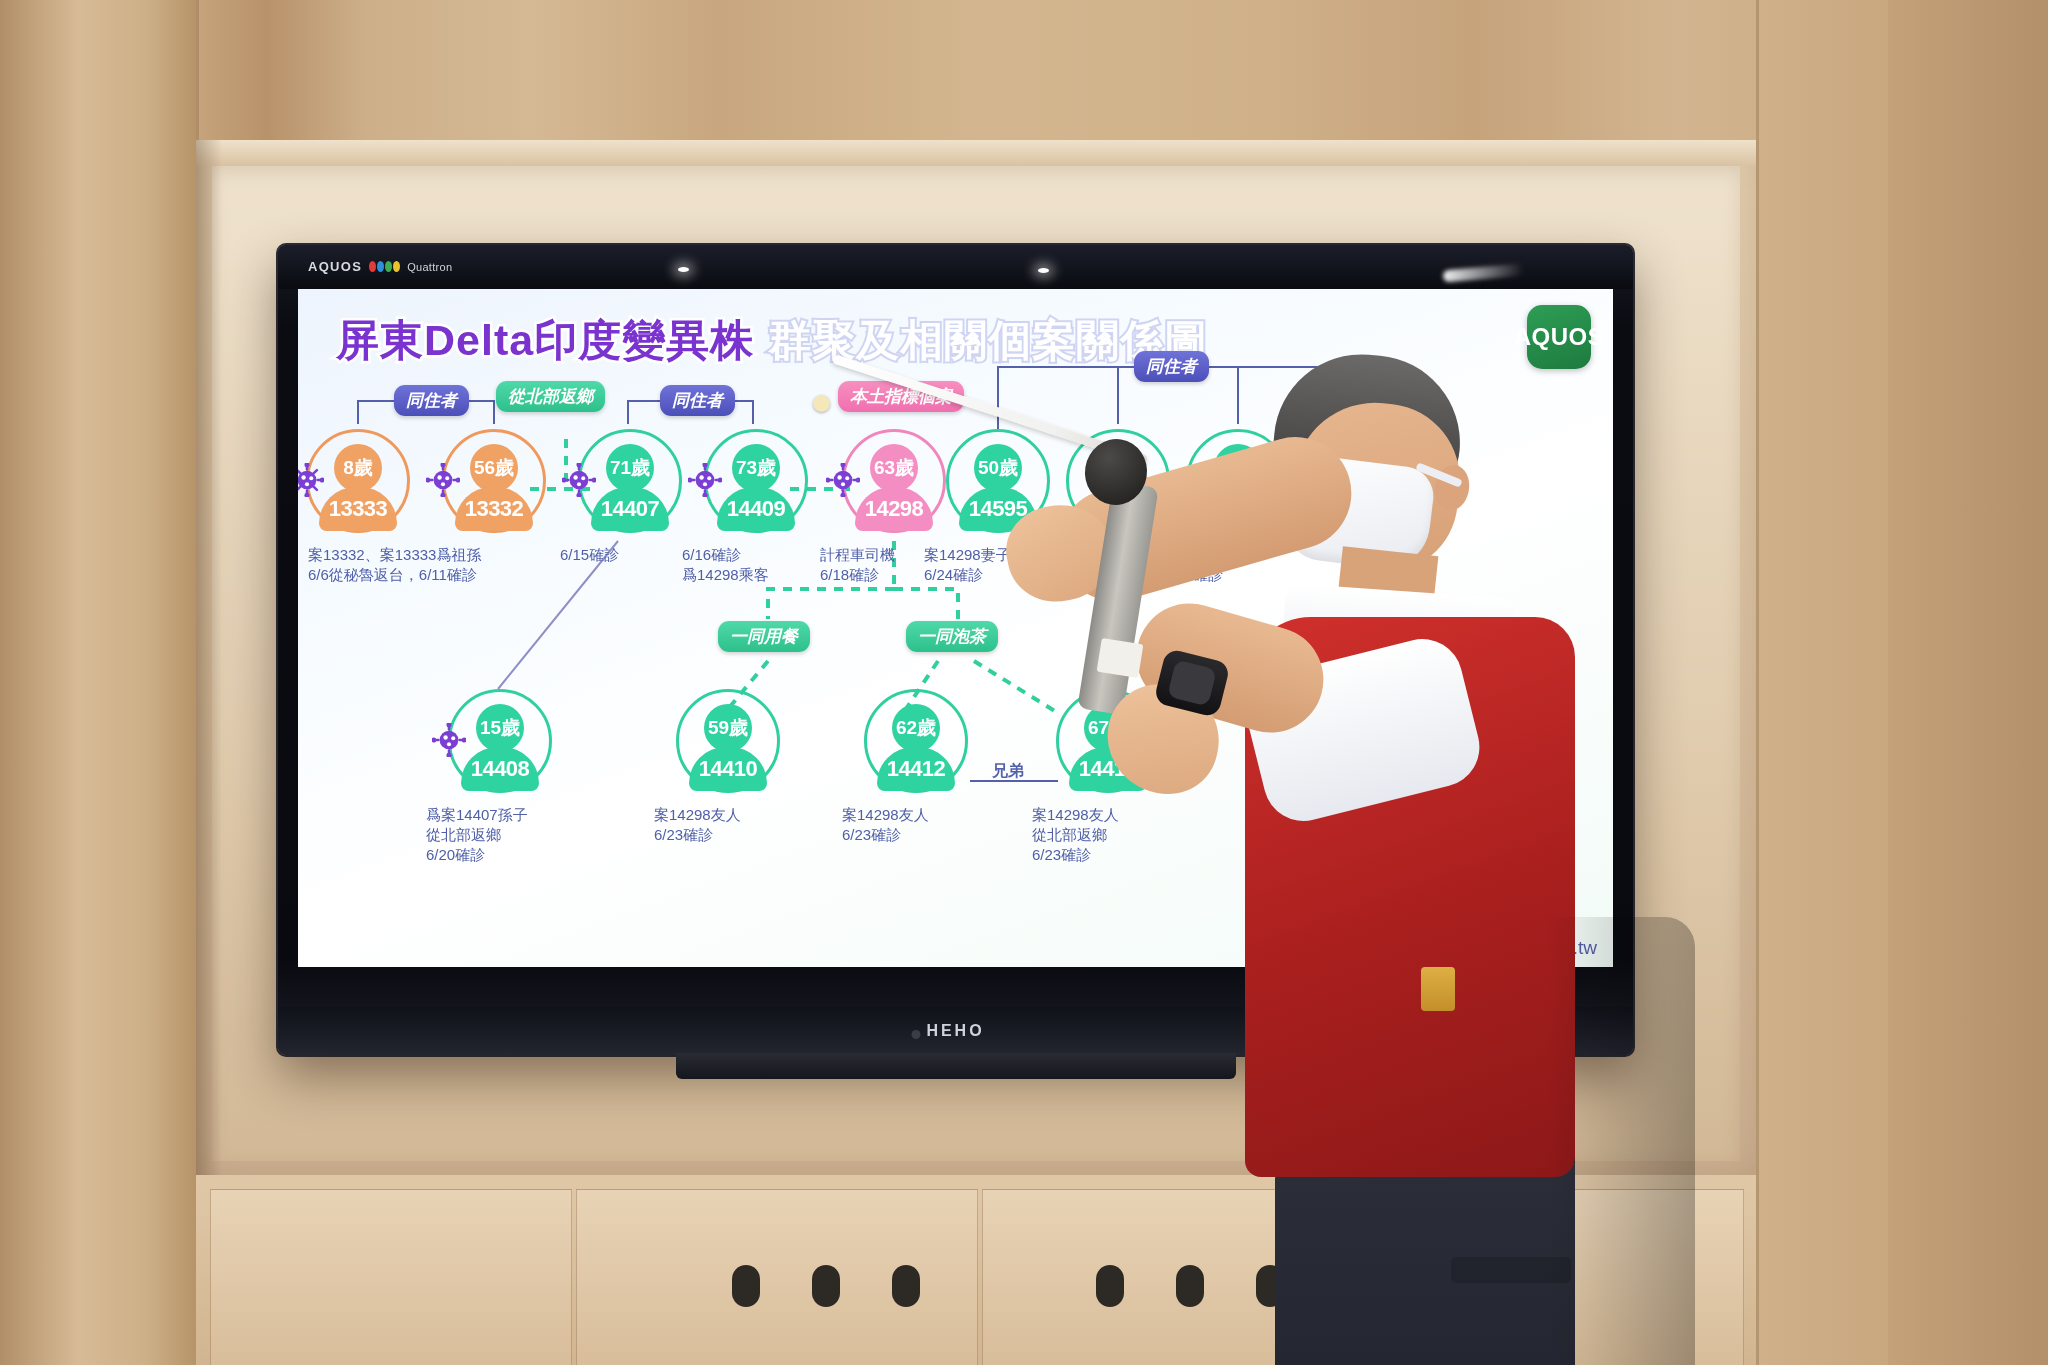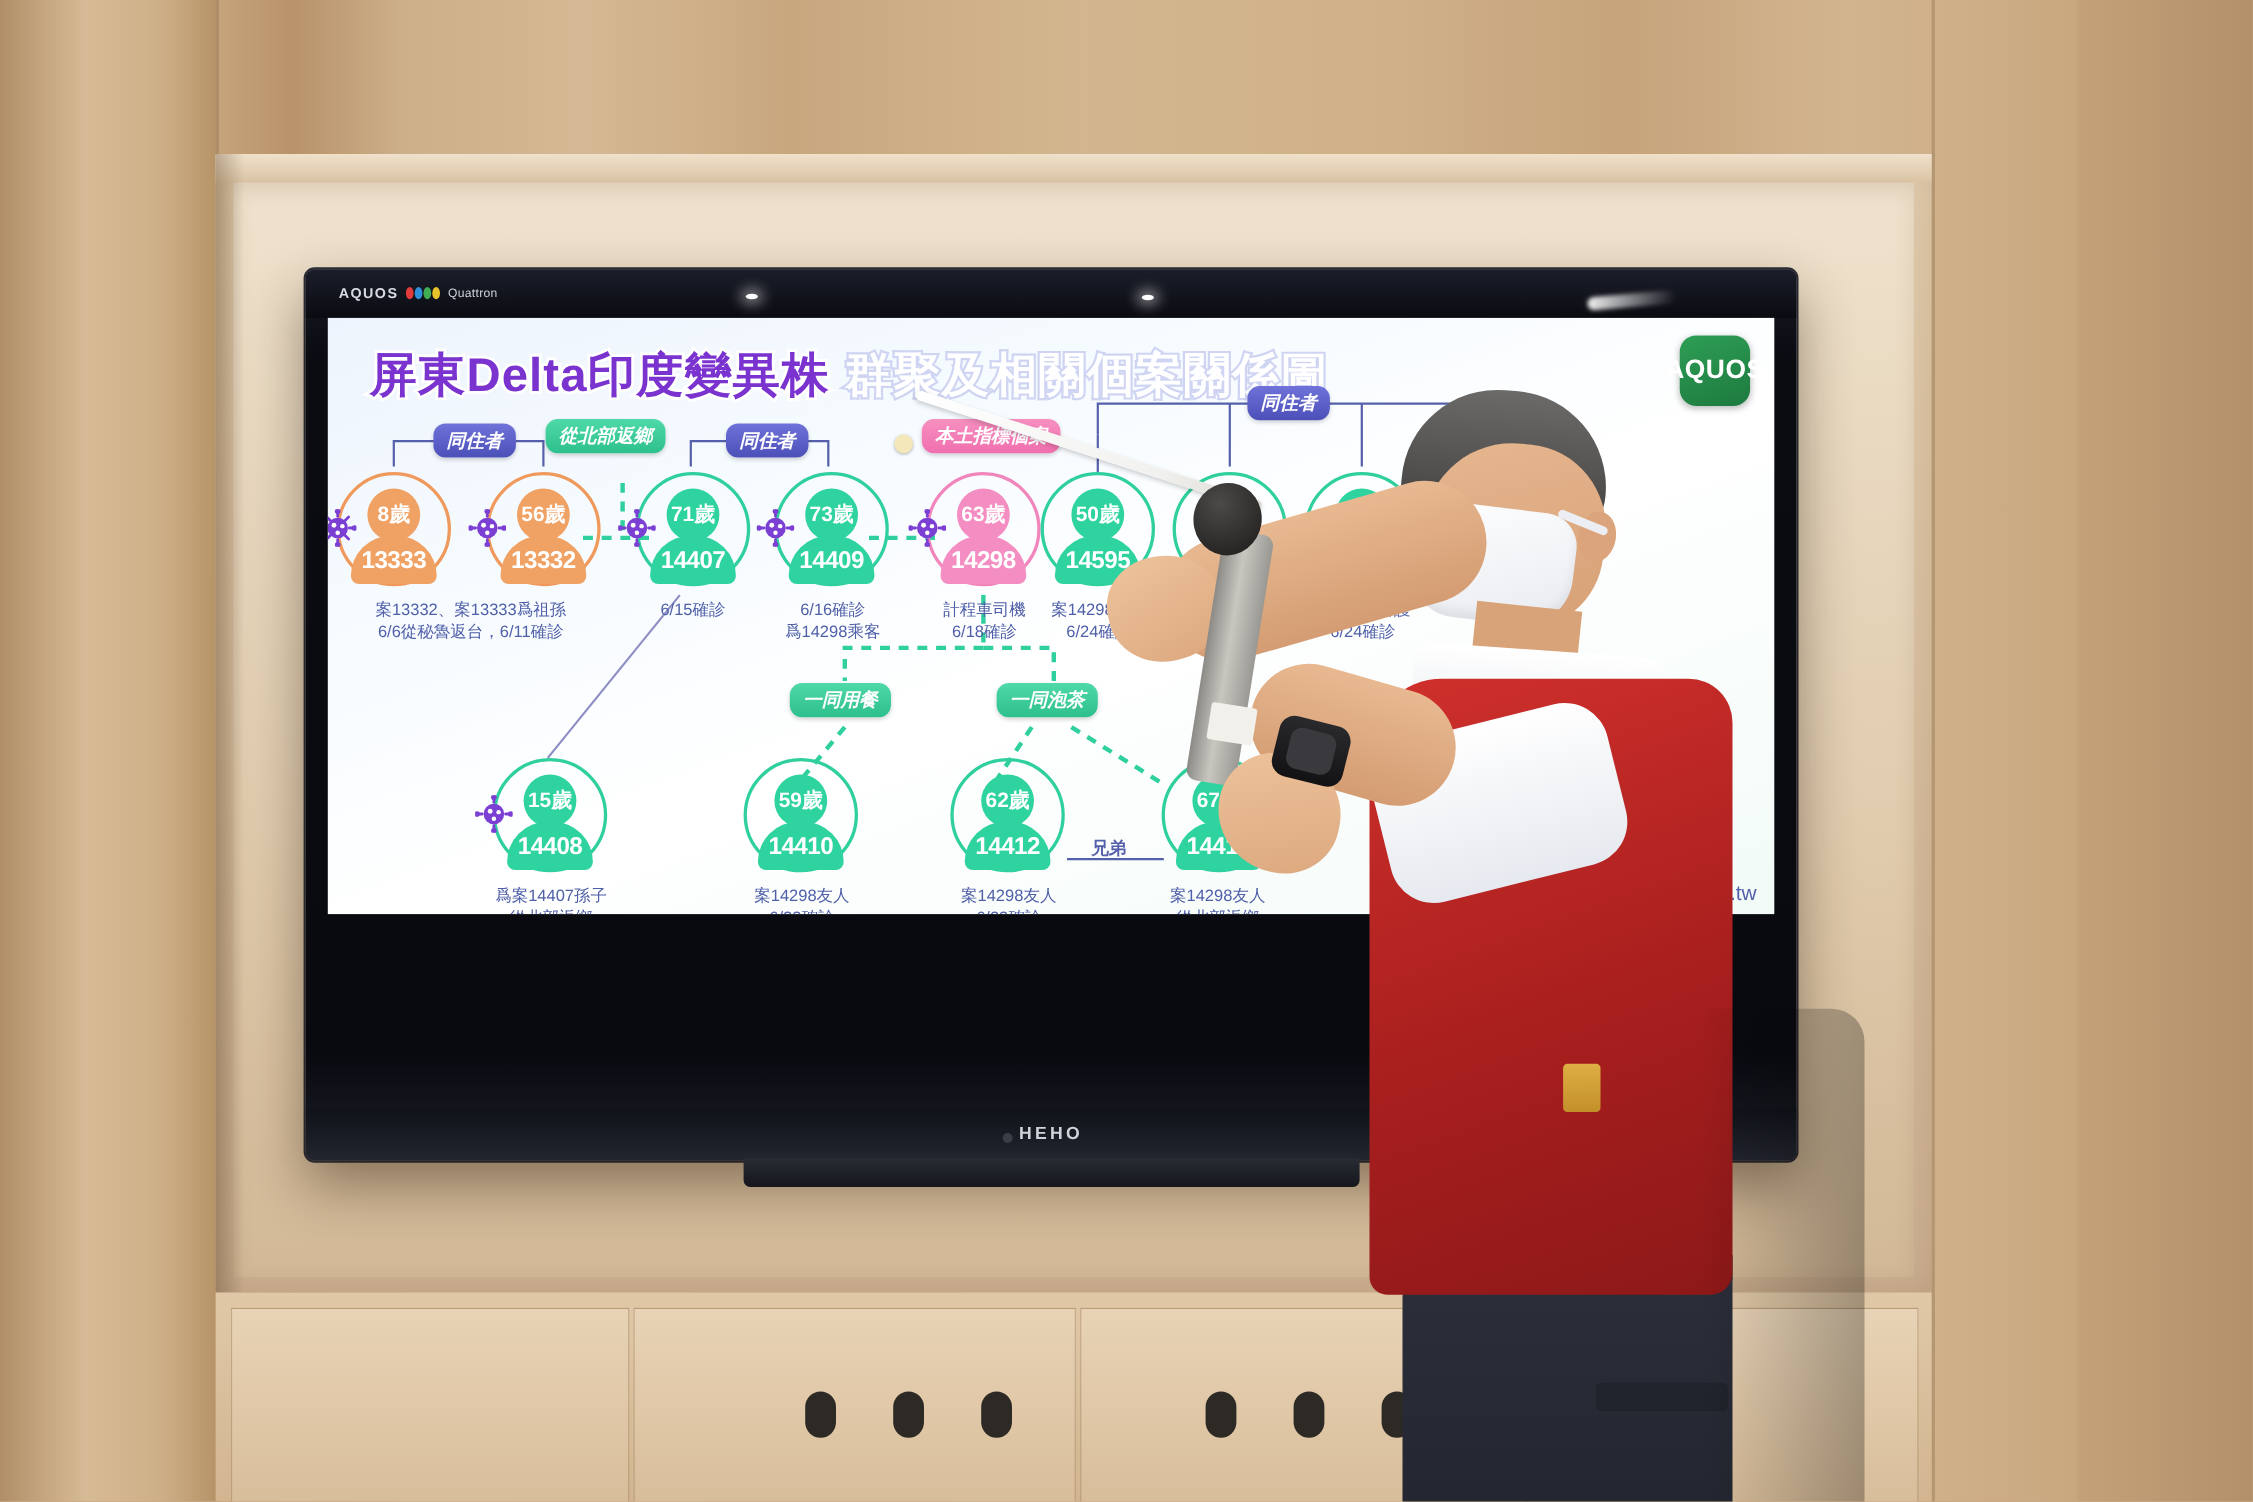--- a/index.html
+++ b/index.html
@@ -54,21 +54,21 @@
     background:linear-gradient(180deg,#101219,#23252f);border-radius:0 0 8px 8px;
     display:flex;align-items:center;justify-content:center;}
   .sharp-word{color:#cfd2d9;font-size:16px;letter-spacing:3px;font-weight:bold;}
   .tv-ir{position:absolute;left:50%;bottom:16px;transform:translateX(-50%) translateX(-40px);
     width:9px;height:9px;border-radius:50%;background:#3a3d47;}
   .tv-stand{position:absolute;left:50%;bottom:-24px;transform:translateX(-50%);
     width:560px;height:26px;background:linear-gradient(180deg,#2a2c34,#14161c);
     border-radius:0 0 6px 6px;}
 
   
-  .screen{position:absolute;left:20px;top:44px;width:1315px;height:542px;
+  .screen{position:absolute;left:20px;top:44px;width:1315px;height:678px;
     background:linear-gradient(160deg,#eef4fd 0%,#f6fbff 28%,#ffffff 55%,#f2fbf7 100%);
     overflow:hidden;}
 
   
   .slide-title{position:absolute;left:38px;top:22px;width:1160px;height:60px;display:flex;align-items:center;gap:14px;}
   .tt1{font-size:43px;font-weight:bold;color:#7b33cf;
     -webkit-text-stroke:5px #ffffff;paint-order:stroke fill;
     text-shadow:0 0 2px #fff;letter-spacing:1px;white-space:nowrap;}
   .tt2{font-size:43px;font-weight:bold;color:#ffffff;
     -webkit-text-stroke:4px #cfd4f2;paint-order:stroke fill;
@@ -105,21 +105,21 @@
     width:78px;height:44px;border-radius:39px 39px 8px 8px;background:#2fd39f;
     display:flex;align-items:center;justify-content:center;
     color:#fff;font-size:22px;font-weight:bold;letter-spacing:-.5px;}
   .body.orange{background:#f0a164;}
   .body.pink{background:#f48ec2;}
 
   
   .virus{position:absolute;width:34px;height:34px;left:-16px;top:34px;}
 
   
-  .cap{position:absolute;font-size:15px;color:#4f5fa8;line-height:1.32;text-align:center;white-space:pre-line;}
+  .cap{position:absolute;font-size:15px;color:#4f5fa8;line-height:1.32;text-align:left;white-space:pre-line;}
 
   
   .rel-inline{position:absolute;font-size:16px;color:#5560ab;font-weight:bold;}
 
   
   .legend{position:absolute;right:18px;top:395px;width:300px;}
   .lg-row{display:flex;align-items:center;gap:11px;height:38px;}
   .lg-circ{width:27px;height:27px;border-radius:50%;border:3px solid #2fcf9e;flex:0 0 auto;}
   .lg-circ.orange{border-color:#ef9a5c;}
   .lg-circ.pink{border-color:#f186bc;}

